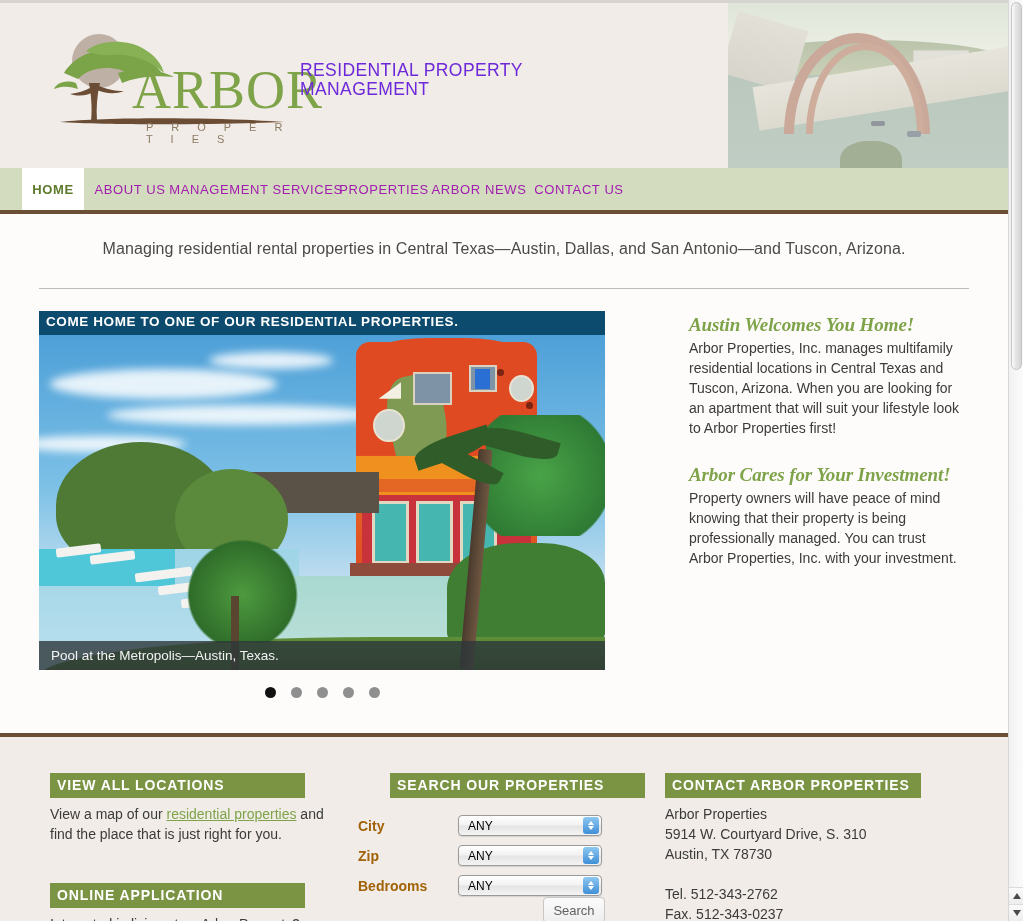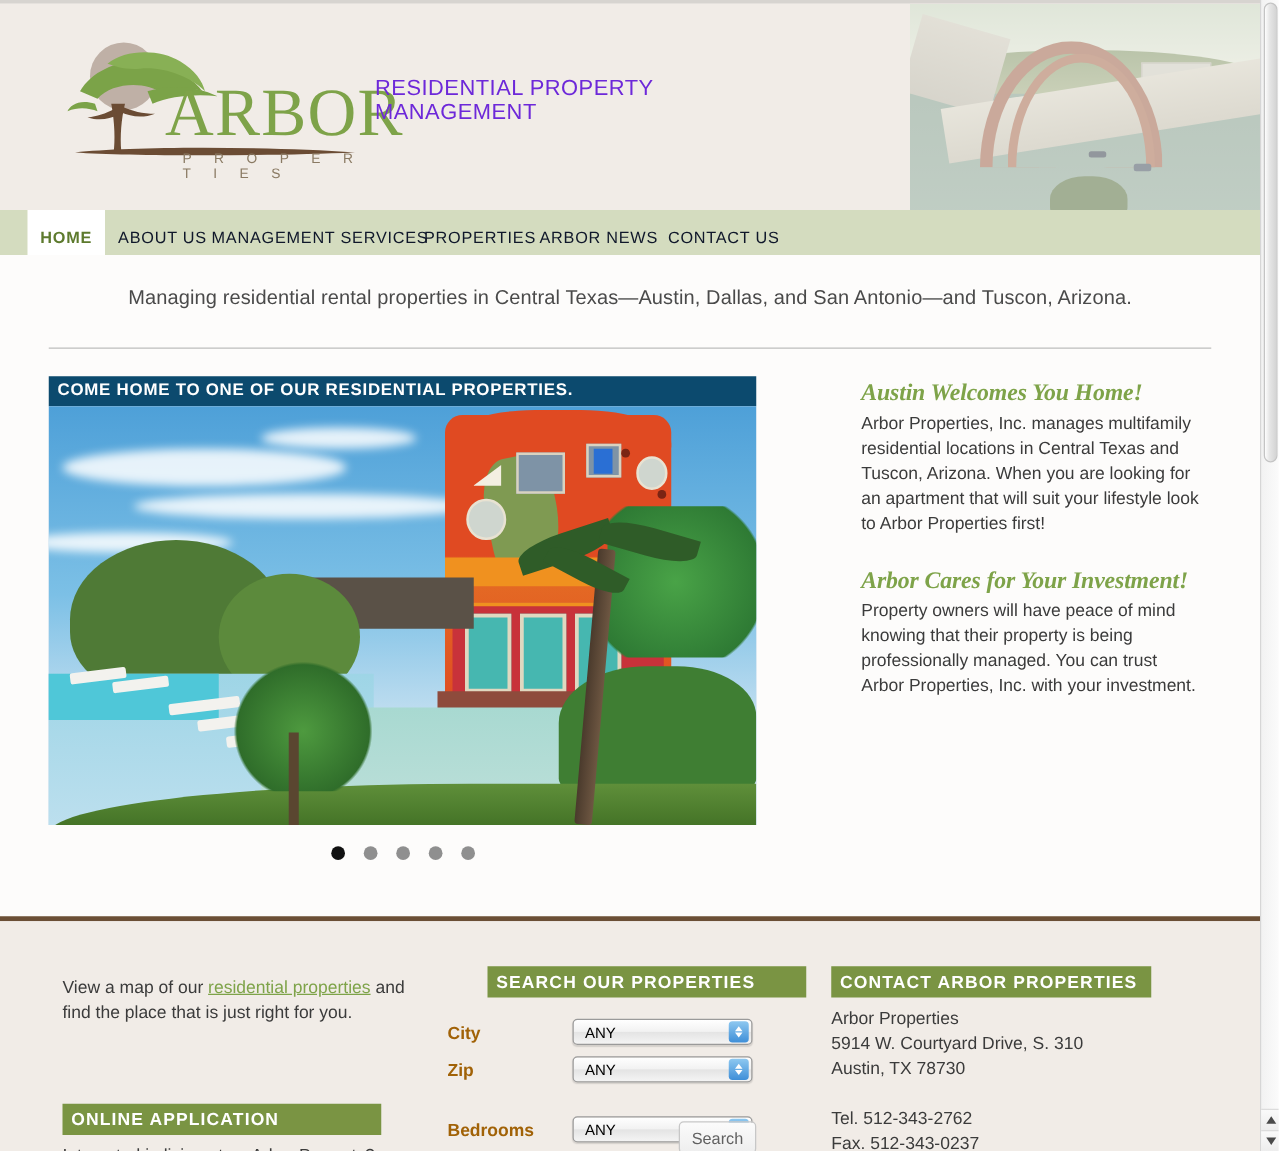--- a/index.html
+++ b/index.html
@@ -107,37 +107,37 @@
   #nav {
     position: absolute; left: 0; top: 168px;
     width: 1008px; height: 42px;
     background: #d4dcbf;
   }
   #nav-inner { position:relative; height:100%; }
   .nav-item {
     position: absolute; top: 0; height: 42px;
     display: flex; align-items: center; justify-content: center;
     font-size: 13px; letter-spacing: 0.6px;
-    color: #0f172a;
+    color: #a21caf;
     cursor: pointer;
     white-space: nowrap;
   }
   .nav-item.active {
     background: #ffffff;
     color: #5d7a2d;
     font-weight: bold;
   }
   #nav-underline {
     position:absolute; left:0; top: 210px; width:1008px; height: 4px;
     background:#6b4f35;
   }
 
   
   #main {
-    position: absolute; left:0; top: 204px; width: 1008px; height: 519px;
+    position: absolute; left:0; top: 214px; width: 1008px; height: 519px;
     background:#fdfcfb;
   }
   #intro {
     position:absolute; left: 0; top: 26px; width: 1008px;
     text-align: center;
     font-size: 16px; color: #4a4a4a; letter-spacing: 0.1px;
   }
   #intro-rule {
     position:absolute; left: 39px; top: 74px; width: 930px; height: 1px;
     background: #bdbdbd;
@@ -470,20 +470,21 @@
         <div class="sl-chair" style="left:9%;top:65%;width:8%;"></div>
         <div class="sl-grass"></div>
         <div class="sl-palmR"></div>
         <div class="sl-palmtrunk"></div>
         <div class="sl-palmfrond" style="left:66%;top:30%;width:14%;height:7%;transform:rotate(-18deg);"></div>
         <div class="sl-palmfrond" style="left:78%;top:29%;width:14%;height:7%;transform:rotate(16deg);"></div>
         <div class="sl-palmfrond" style="left:70%;top:36%;width:12%;height:6%;transform:rotate(28deg);"></div>
         <div style="position:absolute;left:26%;top:60%;width:20%;height:32%;background:radial-gradient(circle at 50% 55%,#4e9a3f 0%,#2f6d2a 65%,rgba(0,0,0,0) 68%);"></div>
         <div style="position:absolute;left:34%;top:78%;width:1.4%;height:22%;background:#5a4630;"></div>
 
+        <div id="slide-caption">Pool at the Metropolis—Austin, Texas.</div>
       </div>
 
       <div id="dots">
           <div class="dot active"></div>
           <div class="dot"></div>
           <div class="dot"></div>
           <div class="dot"></div>
           <div class="dot"></div>
         </div>
     </div>
@@ -494,20 +495,21 @@
       <div id="rc-gap"></div>
       <div class="rc-head">Arbor Cares for Your Investment!</div>
       <div class="rc-body">Property owners will have peace of mind knowing that their property is being professionally managed. You can trust Arbor Properties, Inc. with your investment.</div>
     </div>
   </div>
 
   <div id="footer-rule"></div>
   <div id="footer">
 
     <div id="fcol1">
+      <div class="f-head">VIEW ALL LOCATIONS</div>
       <div class="f-body"><span>View a map of our </span><a class="f-link" href="#">residential properties</a><span> and find the place that is just right for you.</span></div>
     </div>
 
     <div id="fcol1b">
       <div class="f-head">ONLINE APPLICATION</div>
       <div class="f-body">Interested in living at an Arbor Property?</div>
     </div>
 
     <div id="fcol2">
       <div class="f-head">SEARCH OUR PROPERTIES</div>
@@ -527,21 +529,21 @@
         <div class="slabel">Zip</div>
         <div class="macselect">
           <span>ANY</span>
           <span class="arrows">
               <i class="up"></i>
               <i class="dn"></i>
             </span>
         </div>
       </div>
 
-      <div class="srow" style="left:0px; top:102px;margin-top:18px;">
+      <div class="srow" style="left:0px; top:102px;">
         <div class="slabel">Bedrooms</div>
         <div class="macselect">
           <span>ANY</span>
           <span class="arrows">
               <i class="up"></i>
               <i class="dn"></i>
             </span>
         </div>
       </div>
     </div>

